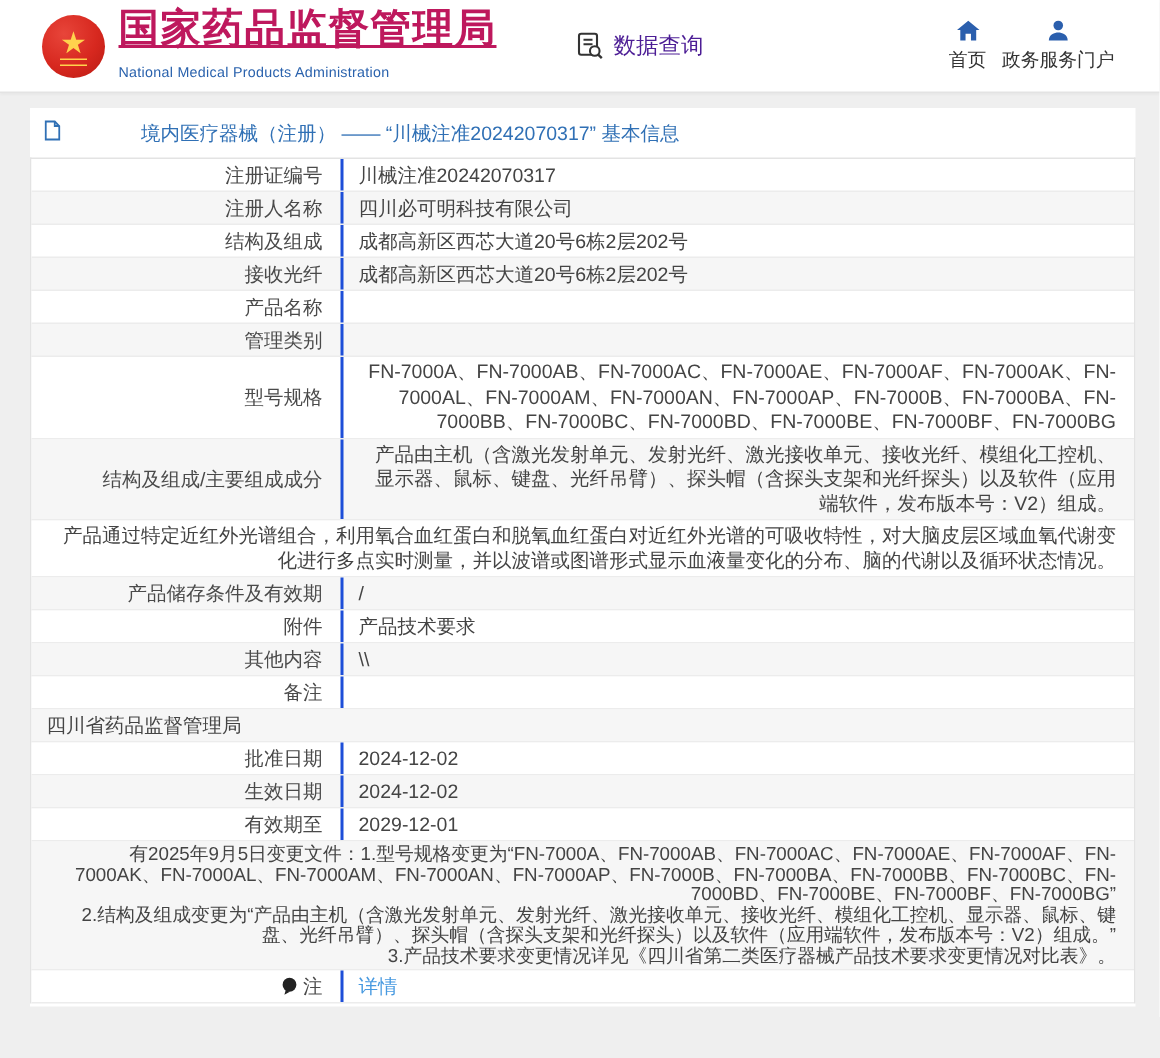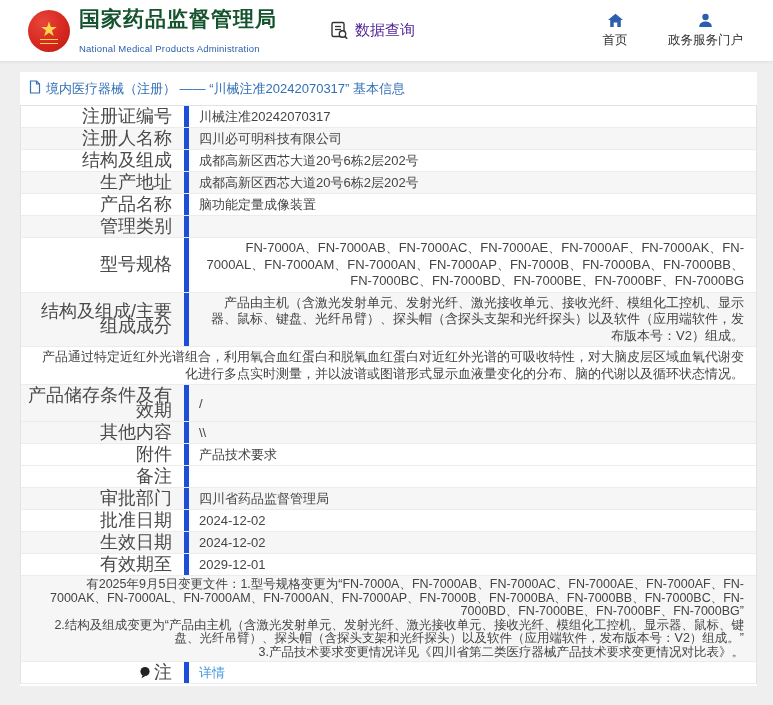--- a/index.html
+++ b/index.html
@@ -20,49 +20,49 @@
     background:radial-gradient(circle at 35% 30%, #e8453a 0%, #d7281f 55%, #b81a12 100%);
     display:flex; align-items:center; justify-content:center;
     flex:0 0 auto; position:relative;
   }
   .emblem .star { color:#ffd34d; font-size:20px; line-height:1; margin-top:-3px; }
   .emblem .gate {
     position:absolute; bottom:8px; left:50%; transform:translateX(-50%);
     width:18px; height:5px; border-top:1.5px solid #ffd34d; border-bottom:1px solid #ffd34d;
   }
   .org-titles { margin-left:9px; }
-  .org-zh { font-size:21px; font-weight:bold; color:#14532d; letter-spacing:1px; line-height:24px; }
+  .org-zh { font-size:27px; font-weight:bold; color:#be185d; letter-spacing:1px; line-height:24px;text-decoration:underline; }
   .org-en { font-size:9.5px; color:#2a62ad; margin-top:12px; letter-spacing:.2px; }
   .data-query { display:flex; align-items:center; margin-left:52px; cursor:pointer; }
   .data-query svg { display:block; }
   .data-query-label { font-size:15px; color:#4c1d95; margin-left:5px; }
-  .header-nav { margin-left:auto; display:flex; gap:30px; }
+  .header-nav { margin-left:auto; display:flex; }
   .nav-item { display:flex; flex-direction:column; align-items:center; cursor:pointer; min-width:46px; }
   .nav-item svg { display:block; }
   .nav-label { font-size:12.5px; color:#333; margin-top:4px; white-space:nowrap; }
   
   .content-card {
     background:#fff; margin:10px 16px 0 20px; width:737px;
     padding-bottom:2px;
   }
   .breadcrumb {
     display:flex; align-items:center; height:33px; padding:0 3px 0 9px;
-    font-size:13px; color:#3070b5;
+    font-size:13px; color:#3070b5;gap:48px;
   }
   .breadcrumb svg { margin-right:5px; flex:0 0 auto; }
   
   .info-table {
     border:1px solid #e3e3e3; border-bottom:none;
   }
   .row { display:flex; border-bottom:1px solid #ececec; background:#fff; }
   .row.alt { background:#f6f6f6; }
   .cell-label {
-    width:168px; flex:0 0 auto; display:flex; align-items:center; justify-content:flex-end;
-    padding:3px 12px 3px 4px; border-right:5px solid #1d4ed8;
-    font-size:18px; color:#4a4a4a; text-align:right; line-height:15px;
+    width:208px; flex:0 0 auto; display:flex; align-items:center; justify-content:flex-end;
+    padding:3px 12px 3px 4px; border-right:2px solid #1d4ed8;
+    font-size:13px; color:#4a4a4a; text-align:right; line-height:15px;
   }
   .cell-value {
     flex:1; display:flex; align-items:center;
     padding:3px 12px 3px 10px; font-size:13px; color:#444;
     line-height:15px; min-height:21px;
     white-space:pre-line; word-break:break-word;text-align:right;
   }
   .lines-3 .cell-value { line-height:16.5px; padding-top:2px; padding-bottom:2px; }
   .lines-8 .cell-value { font-size:12.5px; line-height:13.5px; padding-top:2px; padding-bottom:2px; }
   .cell-value a.detail-link { color:#4799e0; text-decoration:none; cursor:pointer; }
@@ -132,59 +132,57 @@
       </div>
       <div class="row alt">
         <div class="cell-label">注册人名称</div>
         <div class="cell-value">四川必可明科技有限公司</div>
       </div>
       <div class="row">
         <div class="cell-label">结构及组成</div>
         <div class="cell-value">成都高新区西芯大道20号6栋2层202号</div>
       </div>
       <div class="row alt">
-        <div class="cell-label">生产地址</div>
+        <div class="cell-label">接收光纤</div>
         <div class="cell-value">成都高新区西芯大道20号6栋2层202号</div>
       </div>
       <div class="row">
         <div class="cell-label">产品名称</div>
-        <div class="cell-value">脑功能定量成像装置</div>
       </div>
       <div class="row alt">
         <div class="cell-label">管理类别</div>
       </div>
       <div class="row lines-3">
         <div class="cell-label">型号规格</div>
         <div class="cell-value">FN-7000A、FN-7000AB、FN-7000AC、FN-7000AE、FN-7000AF、FN-7000AK、FN-7000AL、FN-7000AM、FN-7000AN、FN-7000AP、FN-7000B、FN-7000BA、FN-7000BB、FN-7000BC、FN-7000BD、FN-7000BE、FN-7000BF、FN-7000BG</div>
       </div>
       <div class="row alt lines-3">
         <div class="cell-label">结构及组成/主要组成成分</div>
         <div class="cell-value">产品由主机（含激光发射单元、发射光纤、激光接收单元、接收光纤、模组化工控机、显示器、鼠标、键盘、光纤吊臂）、探头帽（含探头支架和光纤探头）以及软件（应用端软件，发布版本号：V2）组成。</div>
       </div>
       <div class="row lines-3">
         <div class="cell-value">产品通过特定近红外光谱组合，利用氧合血红蛋白和脱氧血红蛋白对近红外光谱的可吸收特性，对大脑皮层区域血氧代谢变化进行多点实时测量，并以波谱或图谱形式显示血液量变化的分布、脑的代谢以及循环状态情况。</div>
       </div>
       <div class="row alt">
         <div class="cell-label">产品储存条件及有效期</div>
         <div class="cell-value">/</div>
       </div>
+      <div class="row">
+        <div class="cell-label">附件</div>
+        <div class="cell-value">产品技术要求</div>
+      </div>
       <div class="row alt">
         <div class="cell-label">其他内容</div>
         <div class="cell-value">\\</div>
       </div>
       <div class="row">
-        <div class="cell-label">附件</div>
-        <div class="cell-value">产品技术要求</div>
-      </div>
-      <div class="row">
         <div class="cell-label">备注</div>
         <div class="cell-value"></div>
       </div>
       <div class="row alt">
-        <div class="cell-label">审批部门</div>
         <div class="cell-value">四川省药品监督管理局</div>
       </div>
       <div class="row">
         <div class="cell-label">批准日期</div>
         <div class="cell-value">2024-12-02</div>
       </div>
       <div class="row alt">
         <div class="cell-label">生效日期</div>
         <div class="cell-value">2024-12-02</div>
       </div>

